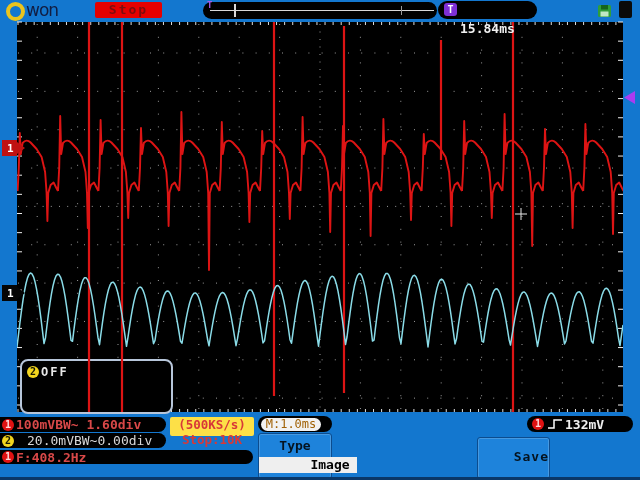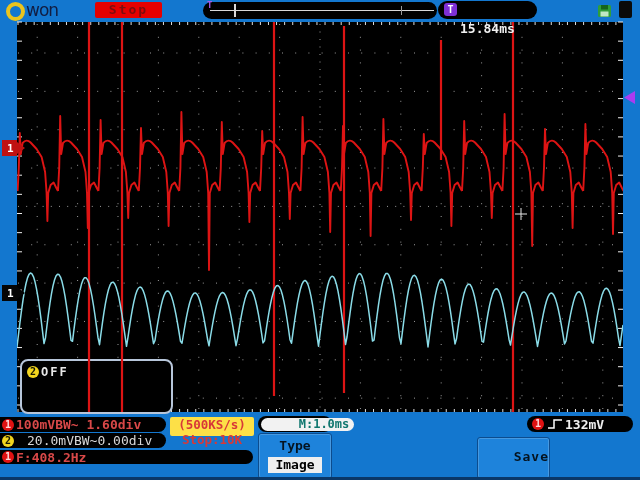--- a/index.html
+++ b/index.html
@@ -37,28 +37,28 @@
   .infobar{background:#000;border-radius:0 8px 8px 0;display:flex;align-items:center;z-index:10;}
   .b1{left:0;top:417px;width:166px;height:15px;}
   .b2{left:0;top:433px;width:166px;height:15px;}
   .b3{left:0;top:450px;width:253px;height:14px;}
   .infobar .cdot{margin:0 2px 0 2px;flex:none;}
   .redtxt{color:#d84848;font-size:13px;font-weight:700;white-space:pre;}
   .graytxt{color:#d8d8d8;font-size:13px;font-weight:400;white-space:pre;margin-left:11px;}
   .midbox{left:170px;top:417px;width:84px;height:19px;background:#fde047;border-radius:2px;text-align:center;z-index:10;}
   .midbox div{color:#d83838;font-size:12.5px;font-weight:700;line-height:15px;}
   .mbadge{left:258px;top:416px;width:74px;height:16px;background:#000;border-radius:8px;z-index:10;}
-  .mbadge .pill{position:absolute;left:3px;top:1.5px;width:60px;height:13px;background:#f2f2f2;border-radius:7px;color:#0f766e;font-size:12px;font-weight:700;text-align:center;line-height:13px;padding-left:33px;}
+  .mbadge .pill{position:absolute;left:3px;top:1.5px;width:60px;height:13px;background:#f2f2f2;border-radius:7px;color:#a16207;font-size:12px;font-weight:400;text-align:center;line-height:13px;}
   .trigbadge{left:527px;top:416px;width:106px;height:16px;background:#000;border-radius:8px;z-index:10;}
   .trigbadge .cdot{position:absolute;left:5px;top:2px;}
   .trigbadge .lvl{position:absolute;left:38px;top:1px;color:#f0f0f0;font-size:13px;font-weight:700;}
   .btn{background:#1e83db;border:1px solid #0c4c8e;border-radius:3px;box-shadow:inset 0 0 0 1px rgba(255,255,255,0.18);z-index:10;cursor:pointer;}
   .typebtn{left:258px;top:433px;width:72px;height:44px;}
   .typebtn .t1{color:#05131f;font-size:13px;font-weight:700;text-align:center;margin-top:4px;}
-  .typebtn .t2{width:54px;height:16px;background:#efefef;color:#000;font-size:13px;font-weight:700;text-align:center;line-height:16px;margin:4px auto 0;}
+  .typebtn .t2{width:54px;height:16px;background:#efefef;color:#000;font-size:13px;font-weight:700;text-align:center;line-height:16px;margin:4px auto 0;padding-left:44px;}
   .savebtn{left:477px;top:437px;width:71px;height:40px;color:#05131f;font-size:13px;font-weight:700;text-align:right;line-height:38px;letter-spacing:1px;}
   .bstrip{left:0;top:477px;width:640px;height:3px;background:#0a3768;z-index:10;}
 </style>
 </head>
 <body>
 
 <div class="screen">
 
   <div class="abs logo">
     <span class="ring"></span>

